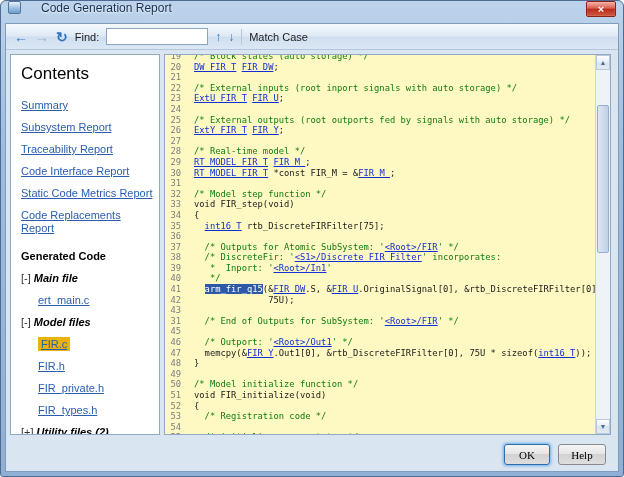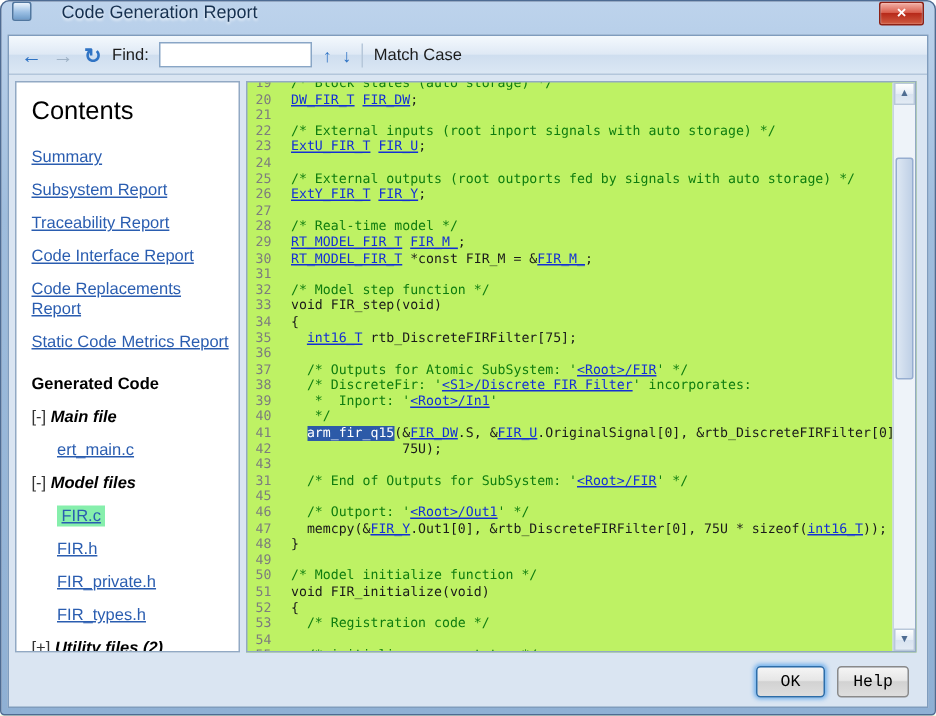--- a/index.html
+++ b/index.html
@@ -19,36 +19,36 @@
   .tb-sep { width:1px; height:16px; background:#b6c7da; }
   .sidebar { position:absolute; left:4px; top:30px; width:150px; bottom:36px; background:#fff; border:1px solid #92a9c4; padding:9px 4px 0 10px; overflow:hidden; font-size:11px; }
   .sb-heading { font-size:17px; color:#000; margin-bottom:15px; }
   .nav-item { margin-bottom:9px; line-height:13px; }
   .link { color:#2a5db0; text-decoration:underline; cursor:pointer; }
   .sb-genheading { font-weight:bold; margin:15px 0 10px; }
   .tree-head { margin-bottom:9px; line-height:13px; }
   .toggle { color:#333; }
   .tlabel { font-weight:bold;font-style:italic; }
   .tree-file { margin:0 0 9px 17px; line-height:13px; }
-  .file.sel { background:#86efac; padding:1px 3px; }
-  .codepanel { position:absolute; left:158px; right:7px; top:30px; bottom:36px; background:#bef264; border:1px solid #92a9c4; overflow:hidden;padding-left:36px; }
+  .file.sel { background:#eab308; padding:1px 3px; }
+  .codepanel { position:absolute; left:158px; right:7px; top:30px; bottom:36px; background:#fef9c3; border:1px solid #92a9c4; overflow:hidden;padding-left:36px; }
   .code-lines { position:absolute; top:-4px; left:0; right:15px; font-family:"DejaVu Sans Mono", monospace; font-size:8.8px; overflow:hidden; }
   .code-line { display:flex; height:10.6px; line-height:10.6px; white-space:pre; overflow:hidden; }
   .ln { flex:none; width:29px; text-align:right; color:#7d7d7d; padding-right:13px; }
   .lt { white-space:pre; flex:none; }
   .seg-c { color:#0f7d0f; }
   .seg-l { color:#1330d5; text-decoration:underline; }
   .seg-k { color:#1a1a1a; }
   .seg-s { color:#fff; background:#2c5aa8;margin-top:12px; }
   .vscroll { position:absolute; top:0; bottom:0; right:0; width:15px; background:#eef3f9; border-left:1px solid #c6d4e4; }
   .sb-arrow { position:absolute; left:0; width:14px; height:15px; display:flex; align-items:center; justify-content:center; font-size:7px; color:#4f6d92; background:linear-gradient(#fdfefe,#e6edf6 50%,#d8e3f0 50%,#e2eaf4); border:1px solid #b9c8da; }
   .sb-arrow.up { top:0; }
   .sb-arrow.down { bottom:0; }
   .sb-thumb { position:absolute; left:1px; width:12px; top:50px; height:148px; border-radius:2px; background:linear-gradient(90deg,#dde7f3,#bfd0e6); border:1px solid #96add0; }
-  .btn { position:absolute; bottom:6px; height:21px; border-radius:3px; font-size:11px; font-family:Liberation Mono, monospace; background:linear-gradient(#f5f5f5,#e6e6e6 45%,#d2d2d2 50%,#dedede); border:1px solid #8a8a8a; color:#000; cursor:pointer; }
+  .btn { position:absolute; bottom:6px; height:21px; border-radius:3px; font-size:11px; font-family:Liberation Serif, serif; background:linear-gradient(#f5f5f5,#e6e6e6 45%,#d2d2d2 50%,#dedede); border:1px solid #8a8a8a; color:#000; cursor:pointer; }
   .btn.ok { right:68px; width:46px; border-color:#2d6da8; box-shadow:0 0 3px 1px rgba(90,165,235,.85); }
   .btn.help { right:12px; width:48px; }
 </style>
 </head>
 <body>
 
 <div class="window">
   <div class="titlebar">
     <span class="app-icon"></span>
     <span class="title">Code Generation Report</span>
@@ -70,22 +70,22 @@
       <span class="tb-label">Match Case</span>
     </div>
 
     <div class="sidebar">
       <div class="sb-heading">Contents</div>
       <div>
           <div class="nav-item"><span class="link">Summary</span></div>
           <div class="nav-item"><span class="link">Subsystem Report</span></div>
           <div class="nav-item"><span class="link">Traceability Report</span></div>
           <div class="nav-item"><span class="link">Code Interface Report</span></div>
+          <div class="nav-item"><span class="link">Static Code Metrics Report</span></div>
           <div class="nav-item"><span class="link">Code Replacements Report</span></div>
-          <div class="nav-item"><span class="link">Static Code Metrics Report</span></div>
         </div>
       <div class="sb-genheading">Generated Code</div>
       <div>
           <div class="tree-head"><span class="toggle">[-]</span><span class="tlabel"> Main file</span></div>
           <div class="tree-file"><span class="link file">ert_main.c</span></div>
           <div class="tree-head"><span class="toggle">[-]</span><span class="tlabel"> Model files</span></div>
           <div class="tree-file"><span class="link file sel">FIR.c</span></div>
           <div class="tree-file"><span class="link file">FIR.h</span></div>
           <div class="tree-file"><span class="link file">FIR_private.h</span></div>
           <div class="tree-file"><span class="link file">FIR_types.h</span></div>

